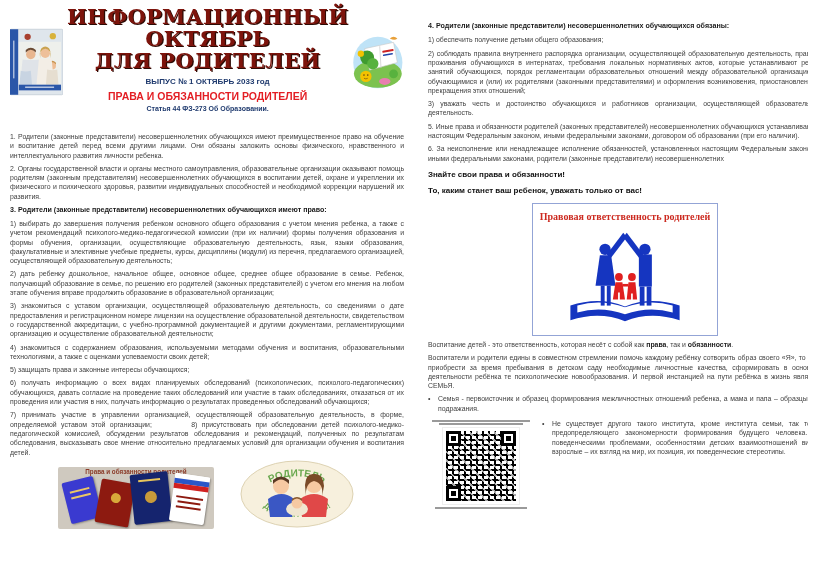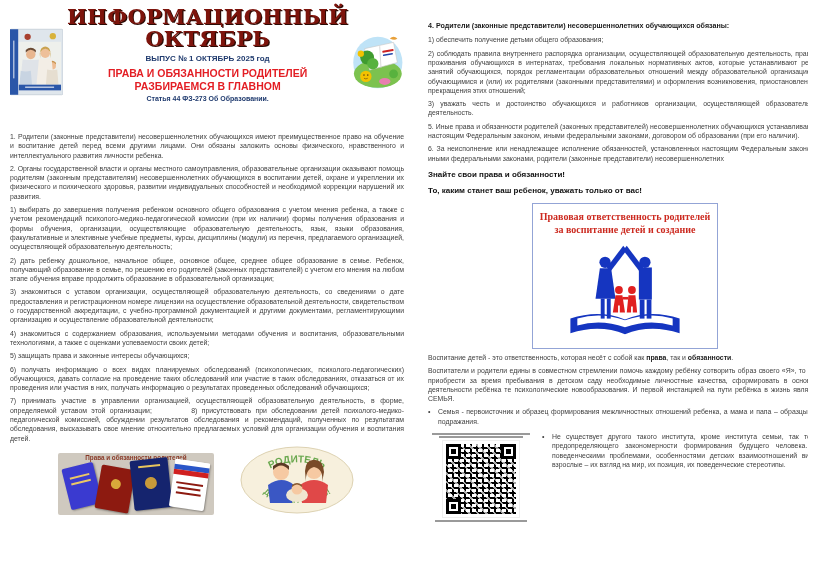--- a/index.html
+++ b/index.html
@@ -95,25 +95,25 @@
         <path d="M17 66 Q25 68 33 66 L35 88 L15 88 Z" fill="#c8d4e2"></path>
         <path d="M59 64 Q67 66 75 64 L77 88 L57 88 Z" fill="#e6ded0"></path>
         <rect x="14" y="88" width="67" height="9" fill="#2a56a8"></rect>
         <rect x="24" y="91" width="46" height="2" fill="rgba(255,255,255,.8)"></rect>
       </svg>
 
       <div class="brand">
         <div class="brand-title">
           <div class="t1">ИНФОРМАЦИОННЫЙ</div>
           <div class="t2">ОКТЯБРЬ</div>
-        </div>
-        <div class="issue">ВЫПУС № 1 ОКТЯБРЬ 2025 год</div>
+          <div class="t3">ДЛЯ РОДИТЕЛЕЙ</div>
+        </div>
+        <div class="issue">ВЫПУС № 1 ОКТЯБРЬ 2033 год</div>
         <div class="sub-red">
           <div>ПРАВА И ОБЯЗАННОСТИ РОДИТЕЛЕЙ</div>
-          <div>РАЗБИРАЕМСЯ В ГЛАВНОМ</div>
         </div>
         <div class="law-ref">Статья 44 ФЗ-273 Об Образовании.</div>
       </div>
 
       <svg class="logo-kg" viewBox="0 0 82 96">
         <ellipse cx="41" cy="52" rx="39" ry="41" fill="#bfe3f7"></ellipse>
         <ellipse cx="41" cy="70" rx="38" ry="22" fill="#7cc24f"></ellipse>
         <path d="M20 30 L66 20 L72 52 L28 64 Z" fill="#ffffff" stroke="#c9c9c9"></path>
         <path d="M44 26 L46 60" stroke="#d8d8d8" stroke-width="1.5" fill="none"></path>
         <rect x="48" y="32" width="18" height="3" rx="1" fill="#cc2222" transform="rotate(-10 57 33)"></rect>
@@ -128,20 +128,21 @@
         <ellipse cx="52" cy="82" rx="9" ry="5.5" fill="#e87fb0"></ellipse>
         <circle cx="66" cy="70" r="7" fill="#58b23e"></circle>
         <path d="M60 14 Q66 8 72 14 Q68 18 60 14" fill="#e8a03a"></path>
       </svg>
     </div>
 
 
     <div class="para">1. Родители (законные представители) несовершеннолетних обучающихся имеют преимущественное право на обучение и воспитание детей перед всеми другими лицами. Они обязаны заложить основы физического, нравственного и интеллектуального развития личности ребенка.</div>
     <div class="para">2. Органы государственной власти и органы местного самоуправления, образовательные организации оказывают помощь родителям (законным представителям) несовершеннолетних обучающихся в воспитании детей, охране и укреплении их физического и психического здоровья, развитии индивидуальных способностей и необходимой коррекции нарушений их развития.</div>
 
+    <div class="para-bold">3. Родители (законные представители) несовершеннолетних обучающихся имеют право:</div>
 
     <div class="para">1) выбирать до завершения получения ребенком основного общего образования с учетом мнения ребенка, а также с учетом рекомендаций психолого-медико-педагогической комиссии (при их наличии) формы получения образования и формы обучения, организации, осуществляющие образовательную деятельность, язык, языки образования, факультативные и элективные учебные предметы, курсы, дисциплины (модули) из перечня, предлагаемого организацией, осуществляющей образовательную деятельность;</div>
     <div class="para">2) дать ребенку дошкольное, начальное общее, основное общее, среднее общее образование в семье. Ребенок, получающий образование в семье, по решению его родителей (законных представителей) с учетом его мнения на любом этапе обучения вправе продолжить образование в образовательной организации;</div>
     <div class="para">3) знакомиться с уставом организации, осуществляющей образовательную деятельность, со сведениями о дате предоставления и регистрационном номере лицензии на осуществление образовательной деятельности, свидетельством о государственной аккредитации, с учебно-программной документацией и другими документами, регламентирующими организацию и осуществление образовательной деятельности;</div>
     <div class="para">4) знакомиться с содержанием образования, используемыми методами обучения и воспитания, образовательными технологиями, а также с оценками успеваемости своих детей;</div>
     <div class="para">5) защищать права и законные интересы обучающихся;</div>
     <div class="para">6) получать информацию о всех видах планируемых обследований (психологических, психолого-педагогических) обучающихся, давать согласие на проведение таких обследований или участие в таких обследованиях, отказаться от их проведения или участия в них, получать информацию о результатах проведенных обследований обучающихся;</div>
     <div class="para">7) принимать участие в управлении организацией, осуществляющей образовательную деятельность, в форме, определяемой уставом этой организации;&nbsp;&nbsp;&nbsp;&nbsp;&nbsp;&nbsp;&nbsp;&nbsp; 8) присутствовать при обследовании детей психолого-медико-педагогической комиссией, обсуждении результатов обследования и рекомендаций, полученных по результатам обследования, высказывать свое мнение относительно предлагаемых условий для организации обучения и воспитания детей.</div>
 
     <div class="left-img-row">
@@ -203,21 +204,20 @@
     <div class="para">3) уважать честь и достоинство обучающихся и работников организации, осуществляющей образовательную деятельность.</div>
     <div class="para">5. Иные права и обязанности родителей (законных представителей) несовершеннолетних обучающихся устанавливаются настоящим Федеральным законом, иными федеральными законами, договором об образовании (при его наличии).</div>
     <div class="para">6. За неисполнение или ненадлежащее исполнение обязанностей, установленных настоящим Федеральным законом и иными федеральными законами, родители (законные представители) несовершеннолетних</div>
 
     <div class="center-bold">Знайте свои права и обязанности!</div>
     <div class="center-bold">То, каким станет ваш ребенок, уважать только от вас!</div>
 
     <div class="poster">
       <div class="poster-title">
         <div>Правовая ответственность родителей</div>
-        <div>за воспитание детей и создание</div>
       </div>
       <svg class="poster-art" width="160" height="104" viewBox="0 0 170 120">
         <path d="M22 93 Q55 82 85 94 Q115 82 148 93 L148 110 Q115 99 85 111 Q55 99 22 110 Z" fill="#1535c0"></path>
         <path d="M30 93 Q57 85 85 95 Q113 85 140 93 L140 101 Q113 93 85 103 Q57 93 30 101 Z" fill="#ffffff"></path>
         <polygon points="64,34 83,9 87,14 68,39" fill="#1535c0"></polygon>
         <polygon points="106,34 87,9 83,14 102,39" fill="#1535c0"></polygon>
         <circle cx="62" cy="28" r="6.5" fill="#1535c0"></circle>
         <path d="M56 35 L69 35 L74 70 L51 70 Z" fill="#1535c0"></path>
         <rect x="57" y="70" width="4.5" height="23" fill="#1535c0"></rect>
         <rect x="64" y="70" width="4.5" height="23" fill="#1535c0"></rect>

